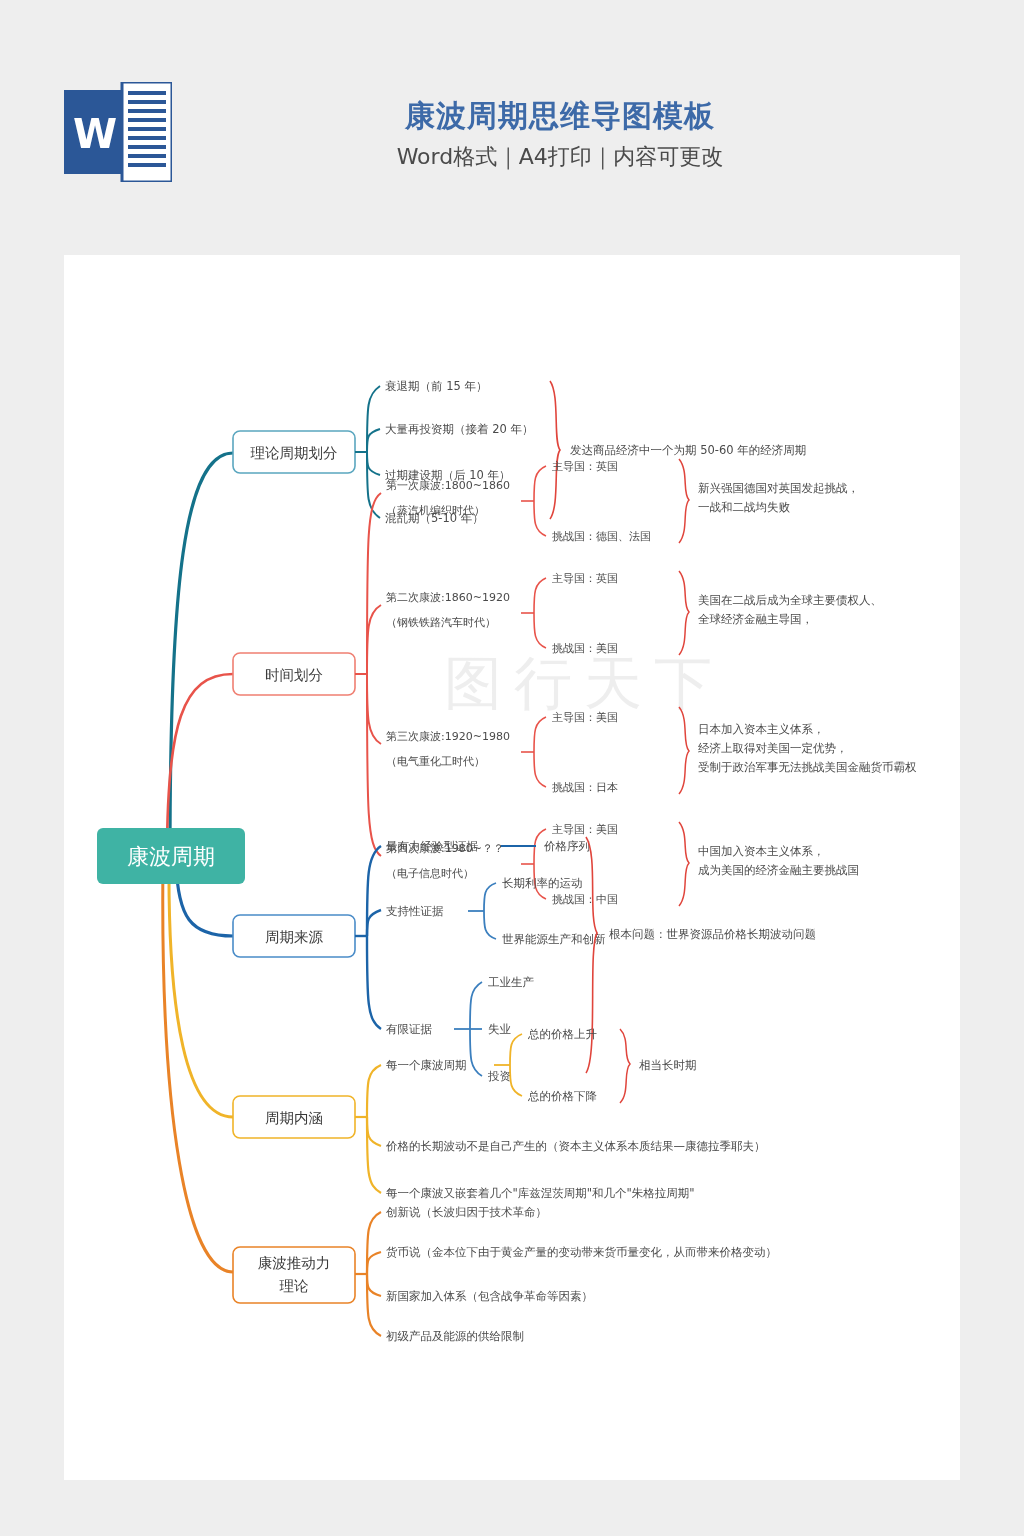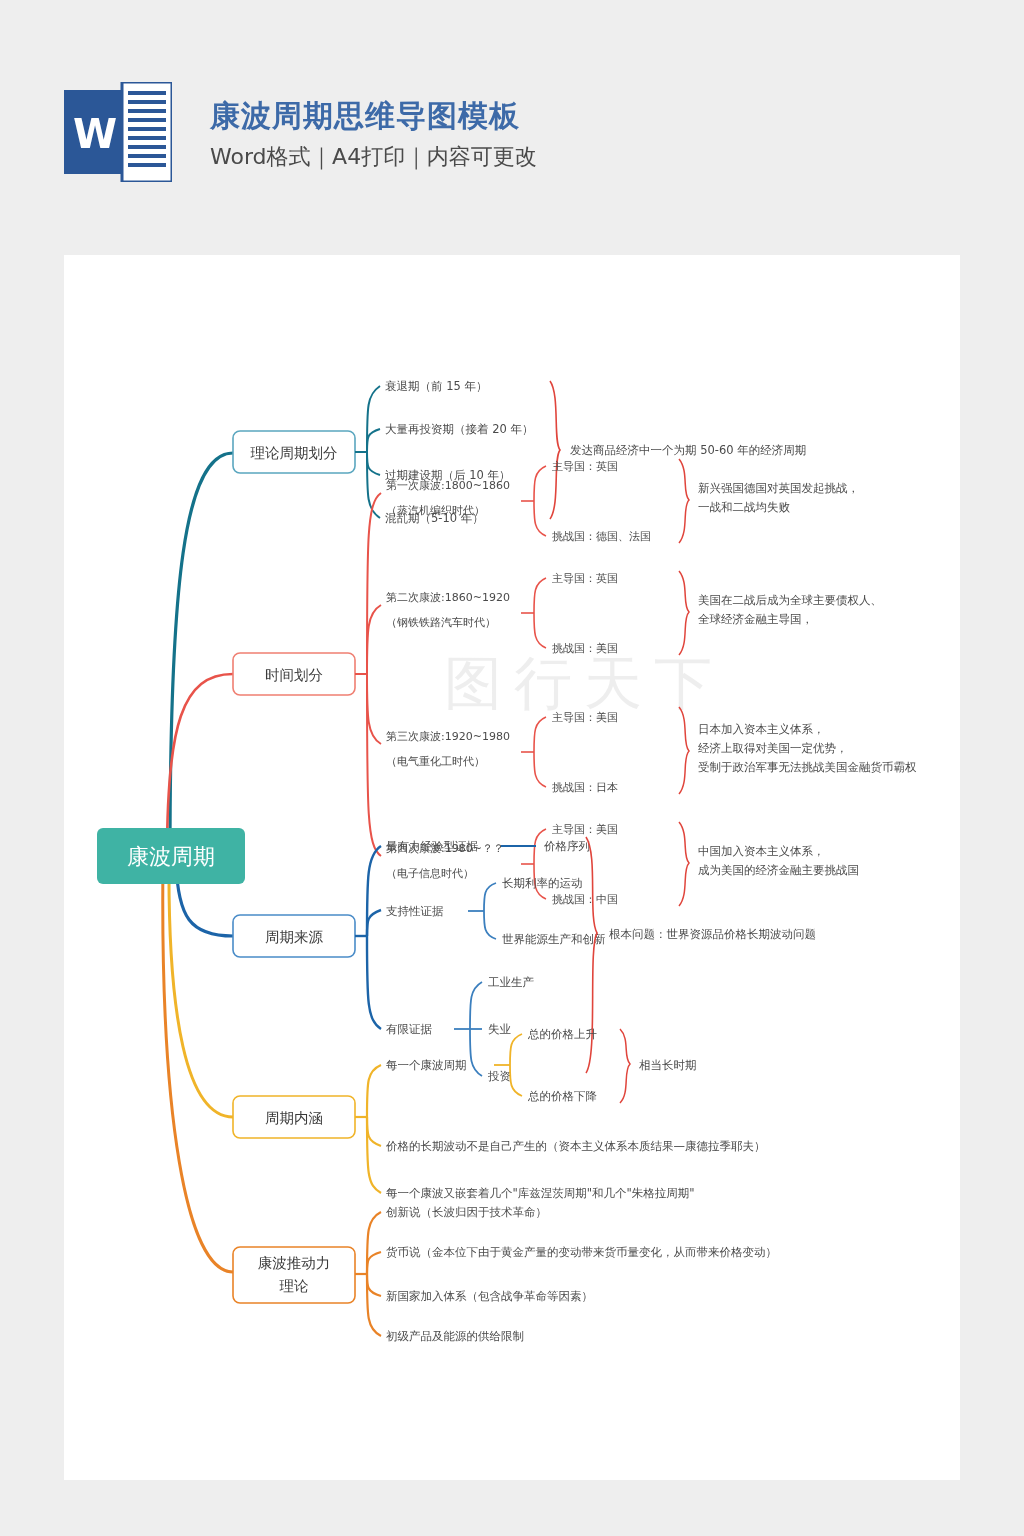--- a/index.html
+++ b/index.html
@@ -7,21 +7,21 @@
     width:1024px;height:1536px;
     background:#eeeeee;
     font-family:"DejaVu Sans","Liberation Sans",sans-serif;
     overflow:hidden;
   }
   #root{position:relative;width:1024px;height:1536px;}
 
   
   .header{position:absolute;left:0;top:0;width:1024px;height:255px;}
   .word-logo{position:absolute;left:64px;top:82px;width:108px;height:100px;}
-  .title-block{position:absolute;left:210px;top:95px;width:700px;}
+  .title-block{position:absolute;left:210px;top:95px;width:700px;text-align:center;}
   .main-title{
     color:#3d6aa8;font-size:30px;font-weight:bold;letter-spacing:1px;
     line-height:42px;white-space:nowrap;
   }
   .sub-title{
     color:#4a4a4a;font-size:22px;line-height:40px;white-space:nowrap;
   }
 
   
   .page{

